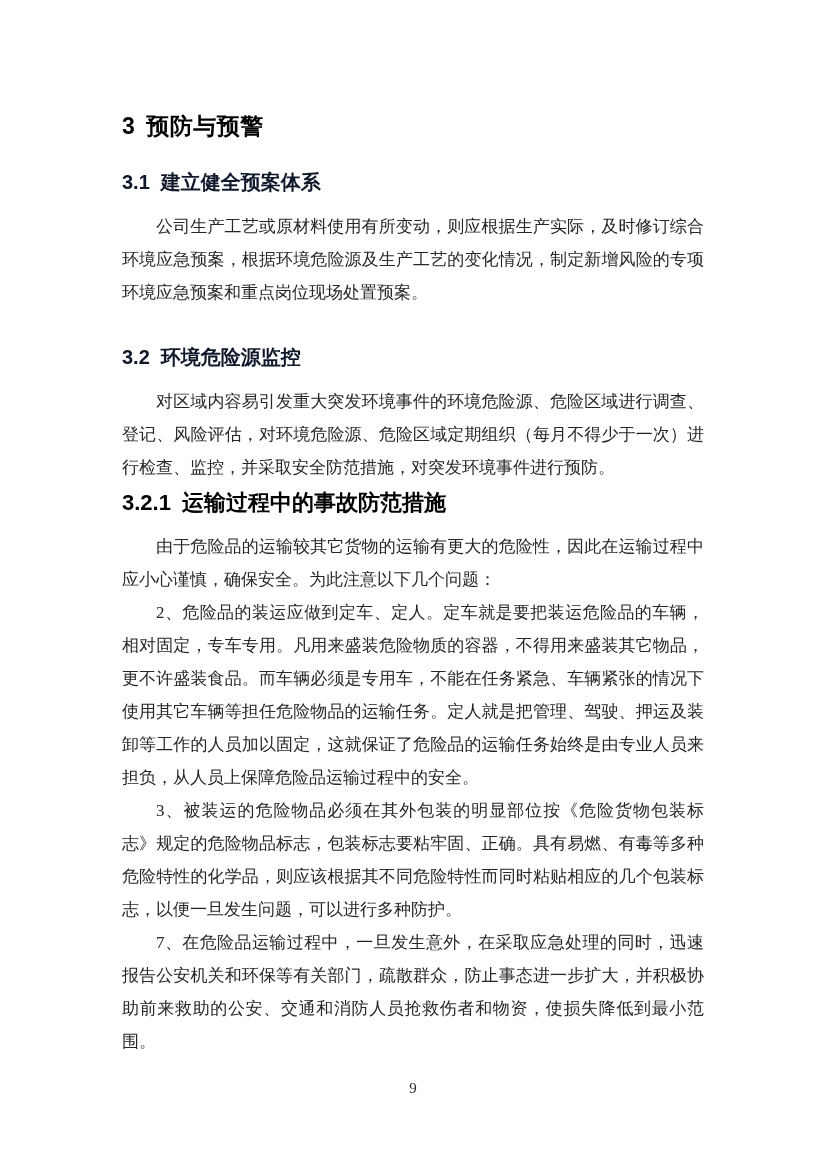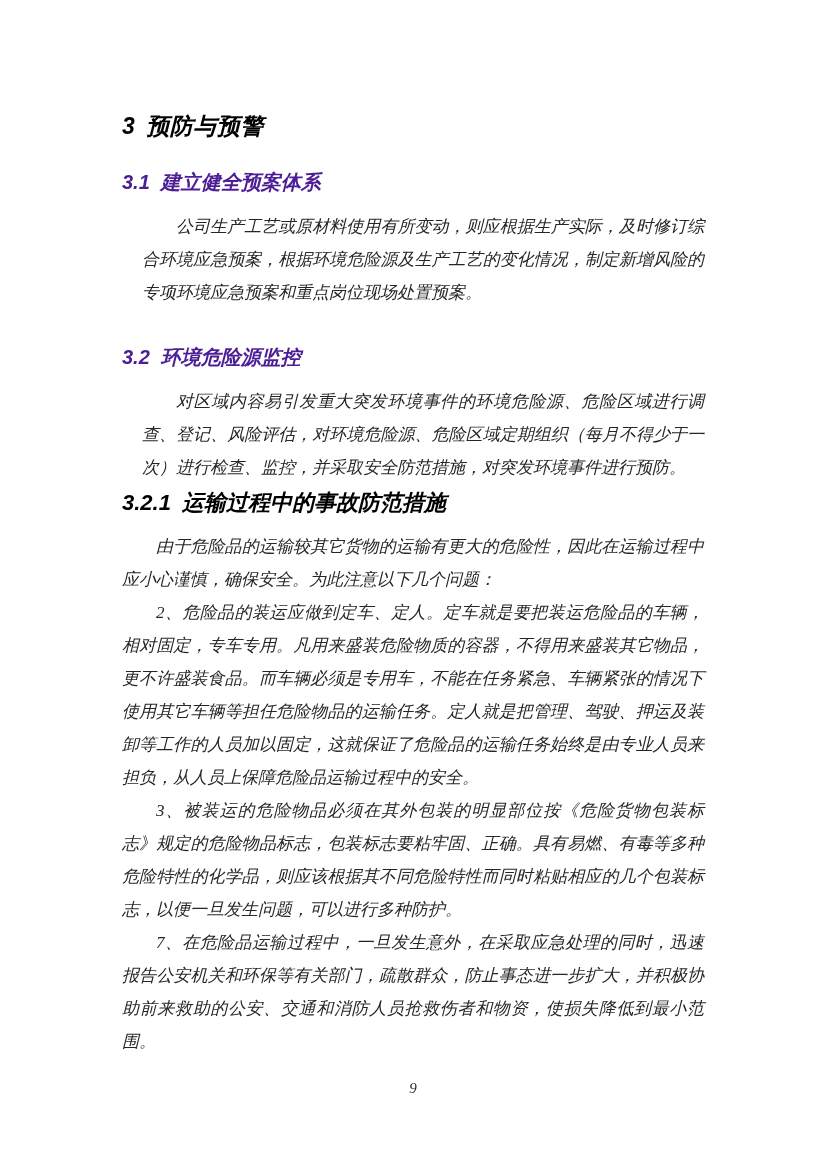--- a/index.html
+++ b/index.html
@@ -7,62 +7,61 @@
     background: #ffffff;
   }
   .page {
     position: relative;
     width: 826px;
     height: 1169px;
     background: #ffffff;
     overflow: hidden;
     font-family: "Liberation Serif", "DejaVu Serif", serif;
     color: #212121;
-    font-style: italic;
   }
   .content {
     position: absolute;
     left: 122px;
     top: 112px;
     width: 582px;
   }
   .h1 {
     font-family: "Liberation Sans", "DejaVu Sans", sans-serif;
     font-weight: bold;
     font-size: 23px;
     line-height: 28px;
     color: #000000;
     letter-spacing: 0.5px;
   }
   .h2 {
     font-family: "Liberation Sans", "DejaVu Sans", sans-serif;
     font-weight: bold;
     font-size: 20px;
     line-height: 24px;
-    color: #4c1d95;
+    color: #0f172a;
   }
   .h3 {
     font-family: "Liberation Sans", "DejaVu Sans", sans-serif;
     font-weight: bold;
     font-size: 22px;
     line-height: 22px;
     color: #000000;
   }
   .hnum { margin-right: 11px; }
   .h2.s31 { margin-top: 30px; }
   .h2.s32 { margin-top: 36px; }
   .h3.s321 { margin-top: 8px; }
   .para {
     font-size: 17px;
     line-height: 33px;
     text-align: justify;
     text-indent: 2em;
     color: #262626;
   }
-  .para.after-h { margin-top: 16px; margin-left: 20px; }
+  .para.after-h { margin-top: 16px; }
   .para.first-body { margin-top: 16px; }
   .para.cont { text-align-last: justify; }
   .footer {
     position: absolute;
     left: 0;
     top: 1080px;
     width: 826px;
     text-align: center;
     font-size: 15px;
     color: #2b2b2b;

